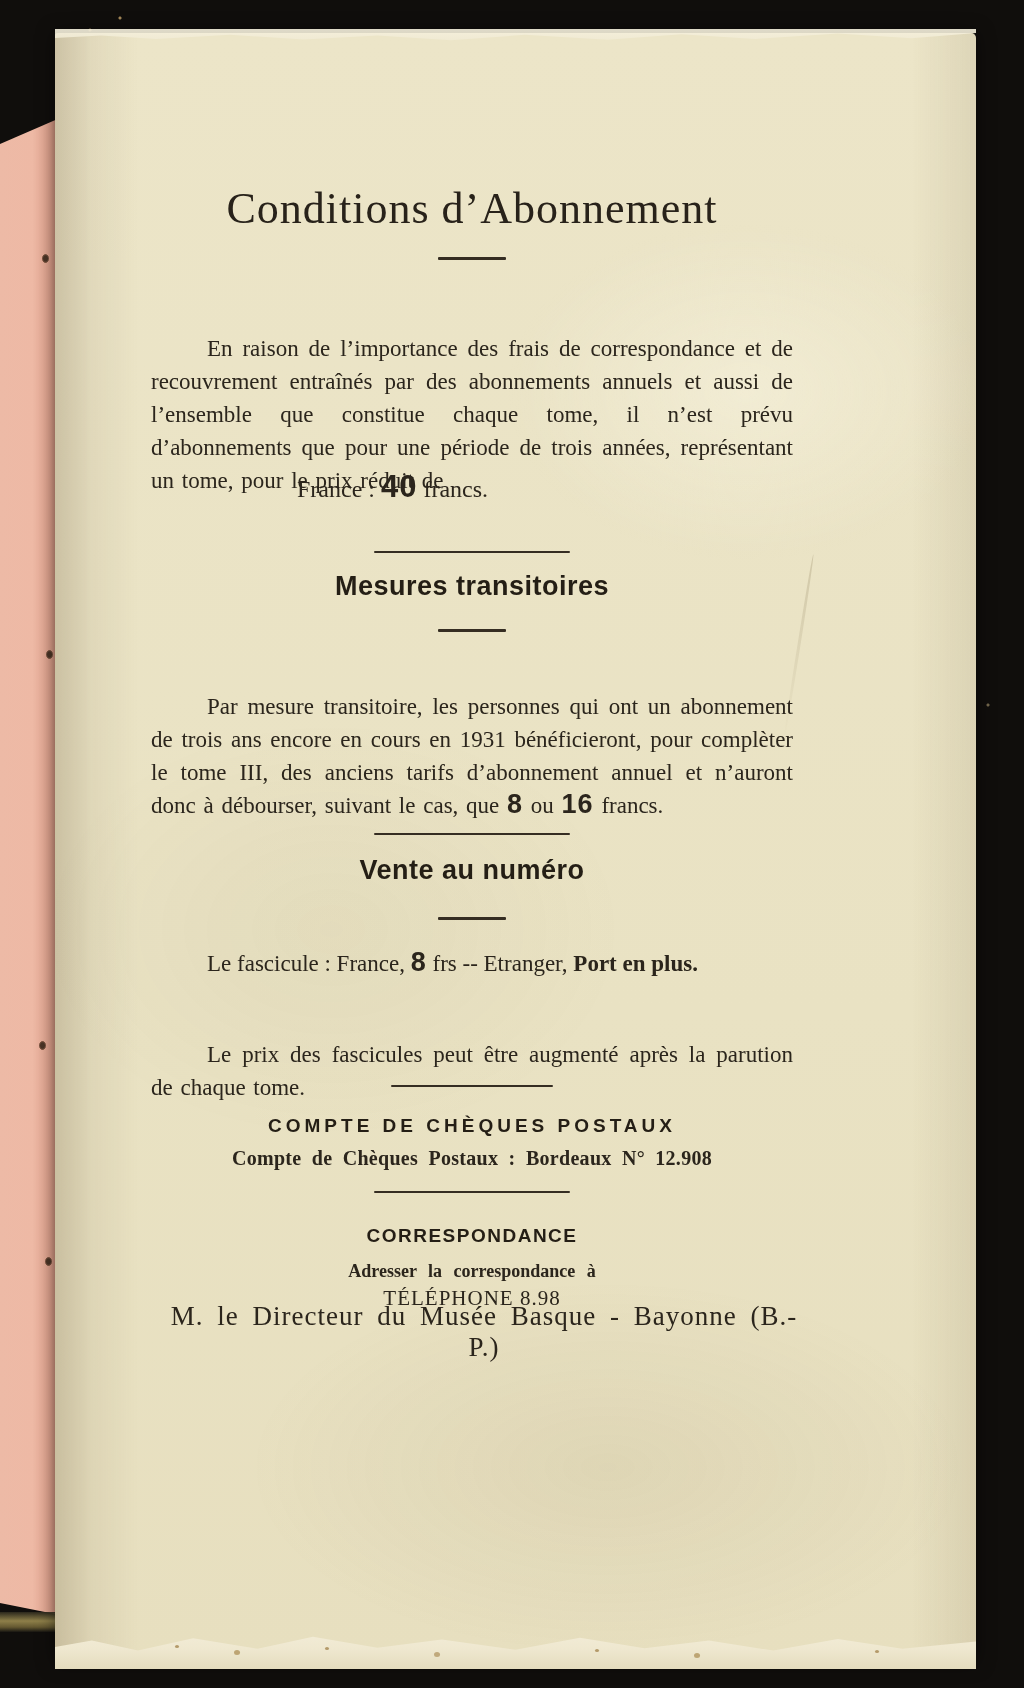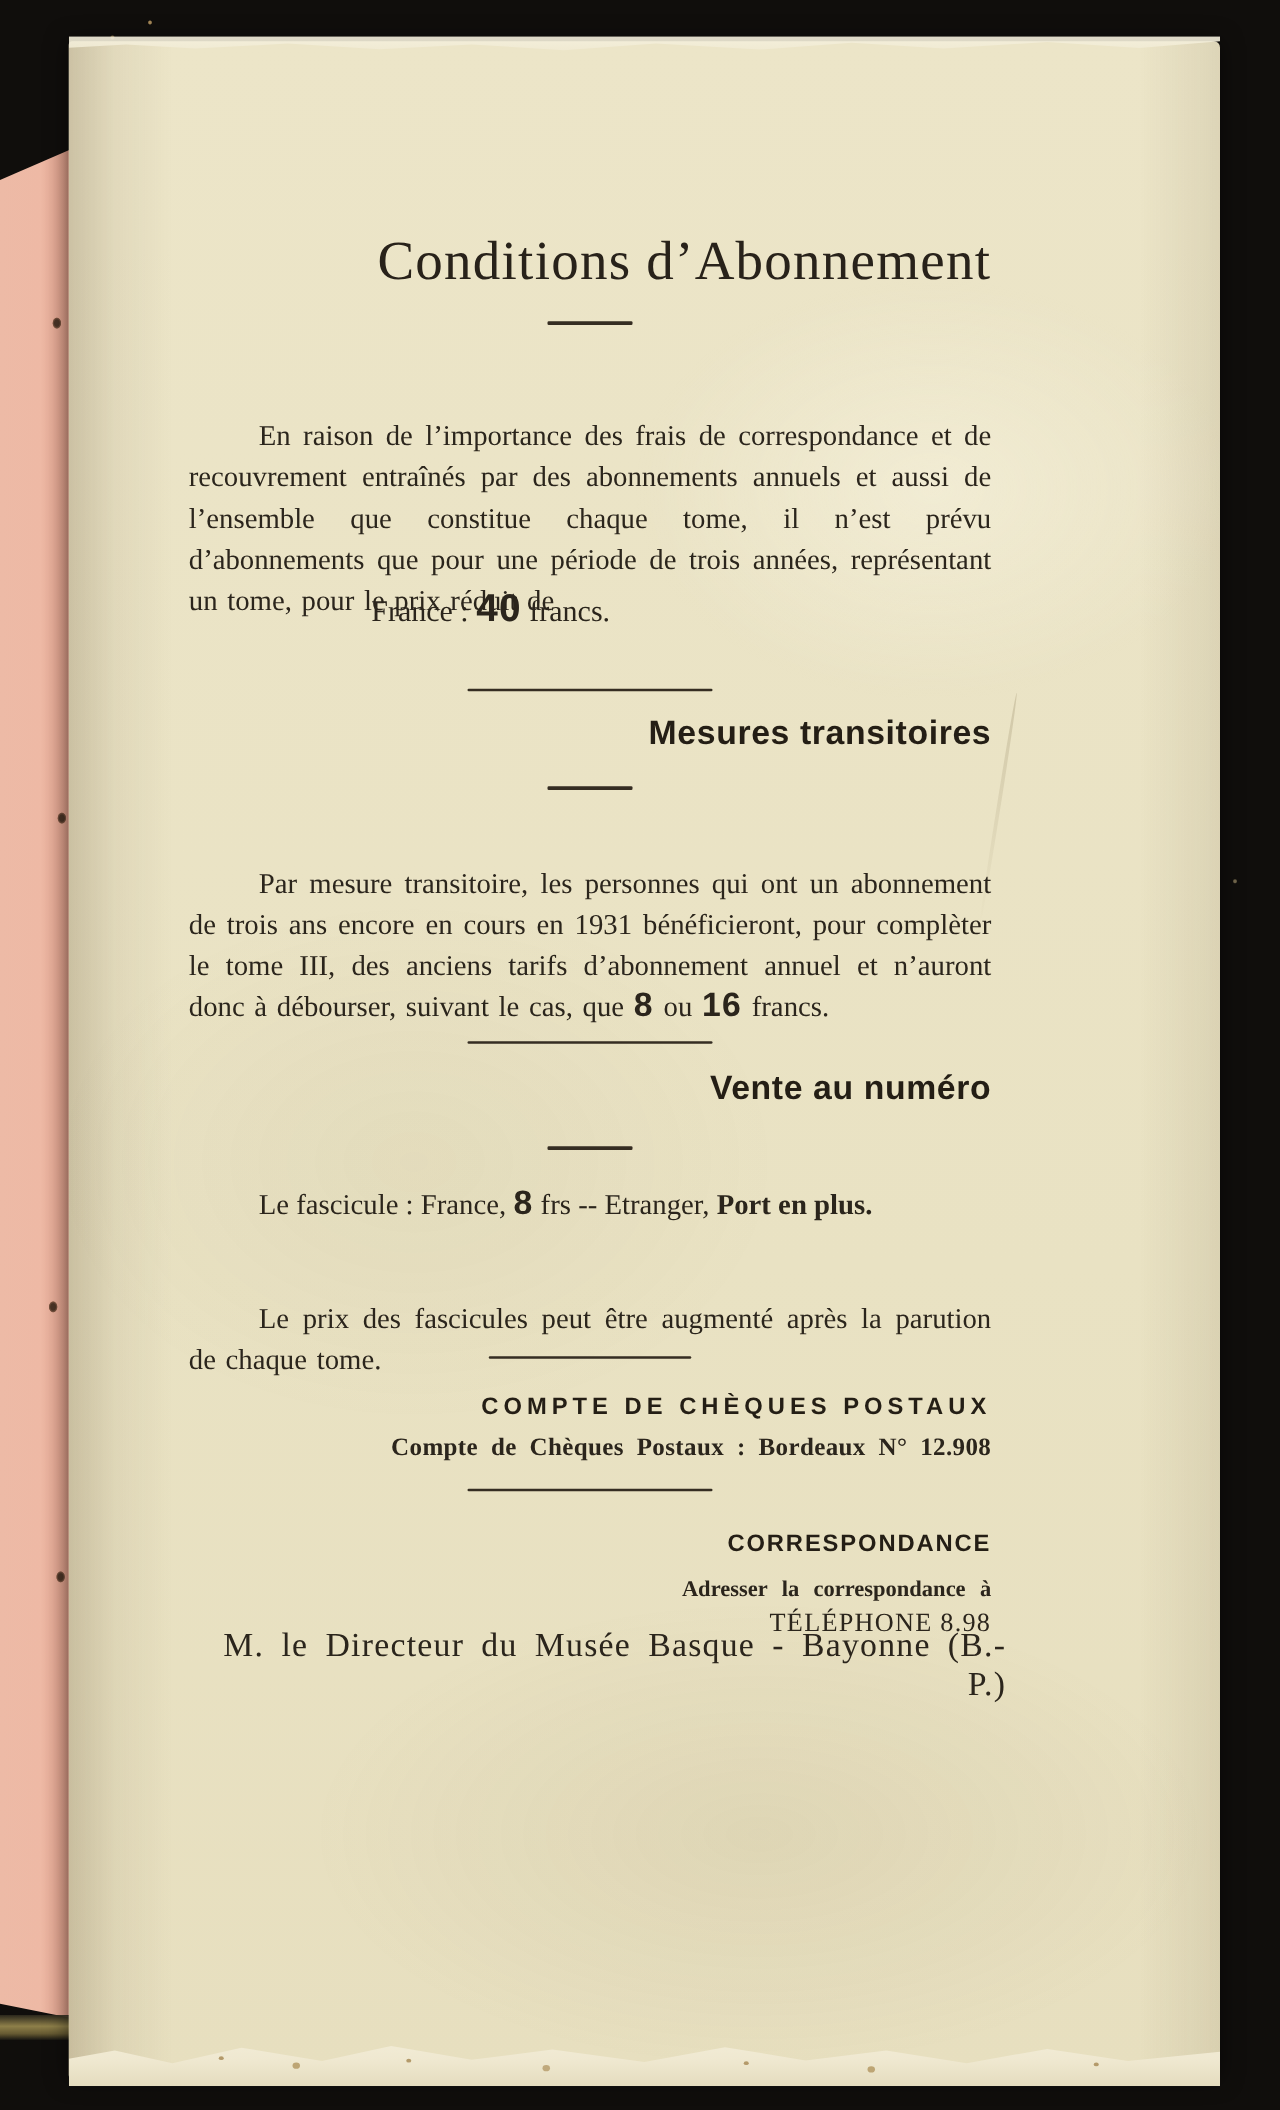--- a/index.html
+++ b/index.html
@@ -42,21 +42,21 @@
     clip-path:polygon(0 52%,4% 38%,9% 60%,15% 33%,22% 56%,28% 30%,35% 54%,42% 36%,50% 58%,57% 32%,64% 55%,71% 38%,78% 60%,85% 35%,92% 56%,100% 40%,100% 100%,0 100%);}
   .deckle-bottom .stain{position:absolute;width:4px;height:3px;border-radius:50%;background:#b49a6a;
     box-shadow:60px 6px 0 1px #bda574,150px 2px 0 0 #b49a6a,260px 8px 0 1px #c0a97c,
                420px 4px 0 0 #b49a6a,520px 9px 0 1px #bda574,700px 5px 0 0 #b49a6a,820px 8px 0 1px #c0a97c;}
   .crease{position:absolute;left:742px;top:520px;width:3px;height:190px;
     background:linear-gradient(180deg,rgba(115,98,60,.22),rgba(115,98,60,0));
     transform:rotate(9deg);border-radius:50%;}
   
   .content{position:absolute;left:96px;top:0;width:642px;color:#2b251c;}
   .block{position:absolute;left:0;width:100%;}
-  .center{text-align:right;}
+  .center{text-align:center;}
   .title{font-size:44px;font-weight:normal;letter-spacing:1px;color:#28221a;margin:0;}
   .rule{background:#352d22;height:3px;margin:0 auto;border-radius:1px;}
   .rule-s{width:68px;height:3px;}
   .rule-m{width:162px;height:2px;}
   .rule-l{width:196px;height:2px;}
   .body{font-size:23px;line-height:33px;margin:0;}
   .just{text-align:justify;word-spacing:2px;margin-top:39px;}
   .indent{text-indent:56px;}
   .fig{font-family:"Liberation Sans","DejaVu Sans",sans-serif;font-weight:bold;
        font-size:31px;line-height:1;letter-spacing:1px;}

